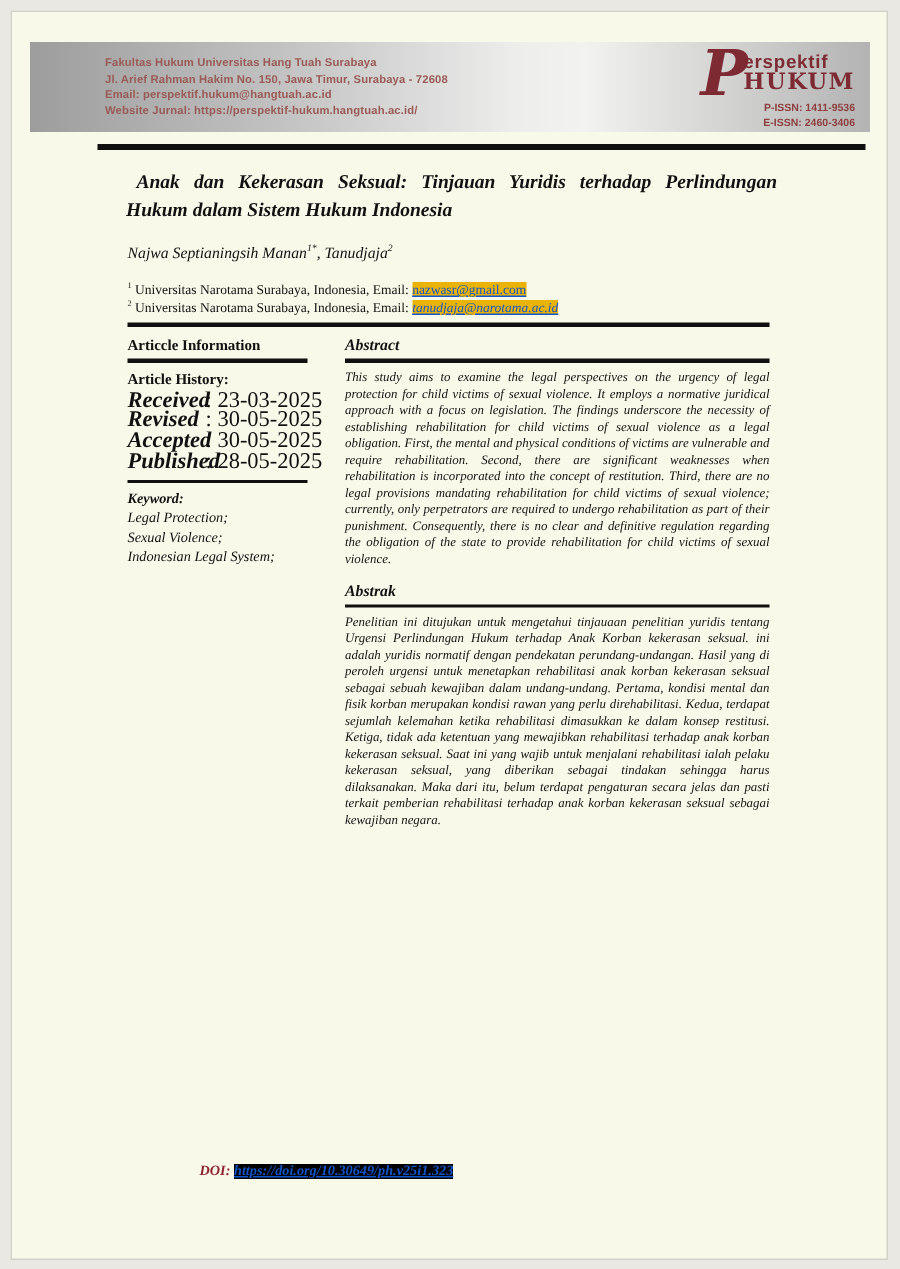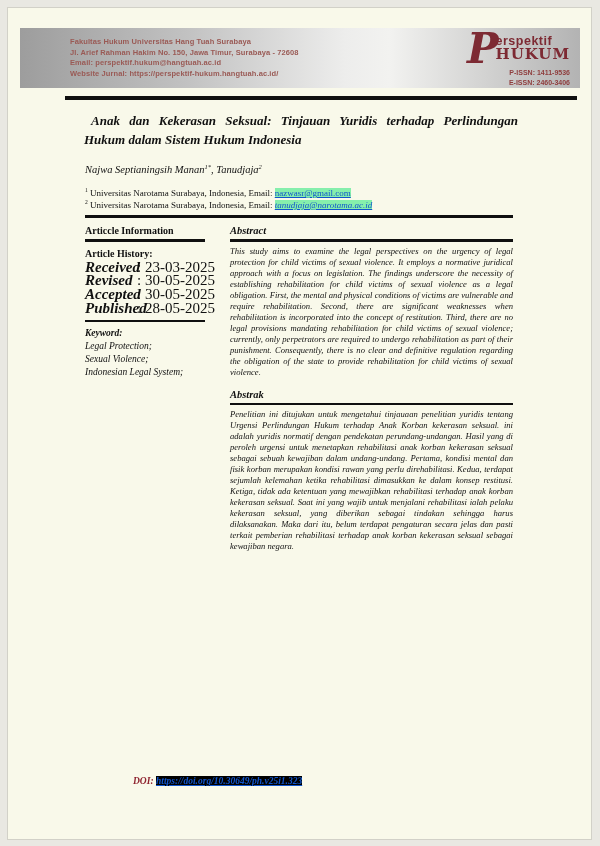--- a/index.html
+++ b/index.html
@@ -101,21 +101,21 @@
   sup { font-size: 0.62em; vertical-align: super; line-height: 0; }
   .affil {
     left: 85px; top: 188px; width: 430px;
     font-size: 9px;
     line-height: 11.5px;
     color: #111;
   }
   .link {
     color: #1155cc;
     text-decoration: underline;
-    background: #86efac;
+    background: #eab308;
     cursor: pointer;
   }
   .link.it { font-style: italic; }
 
   
   .info-col { left: 85px; top: 224px; width: 128px; color: #111; }
   .info-title { font-weight: bold; font-size: 10px; line-height: 13px; }
   .info-col .thin-rule { width: 120px; margin: 2px 0 5px 0; }
   .hist-title { font-weight: bold; font-size: 10px; line-height: 13px; margin-bottom: 1px; }
   .hist-row { font-size: 15px; line-height: 13.8px; display: flex; }

